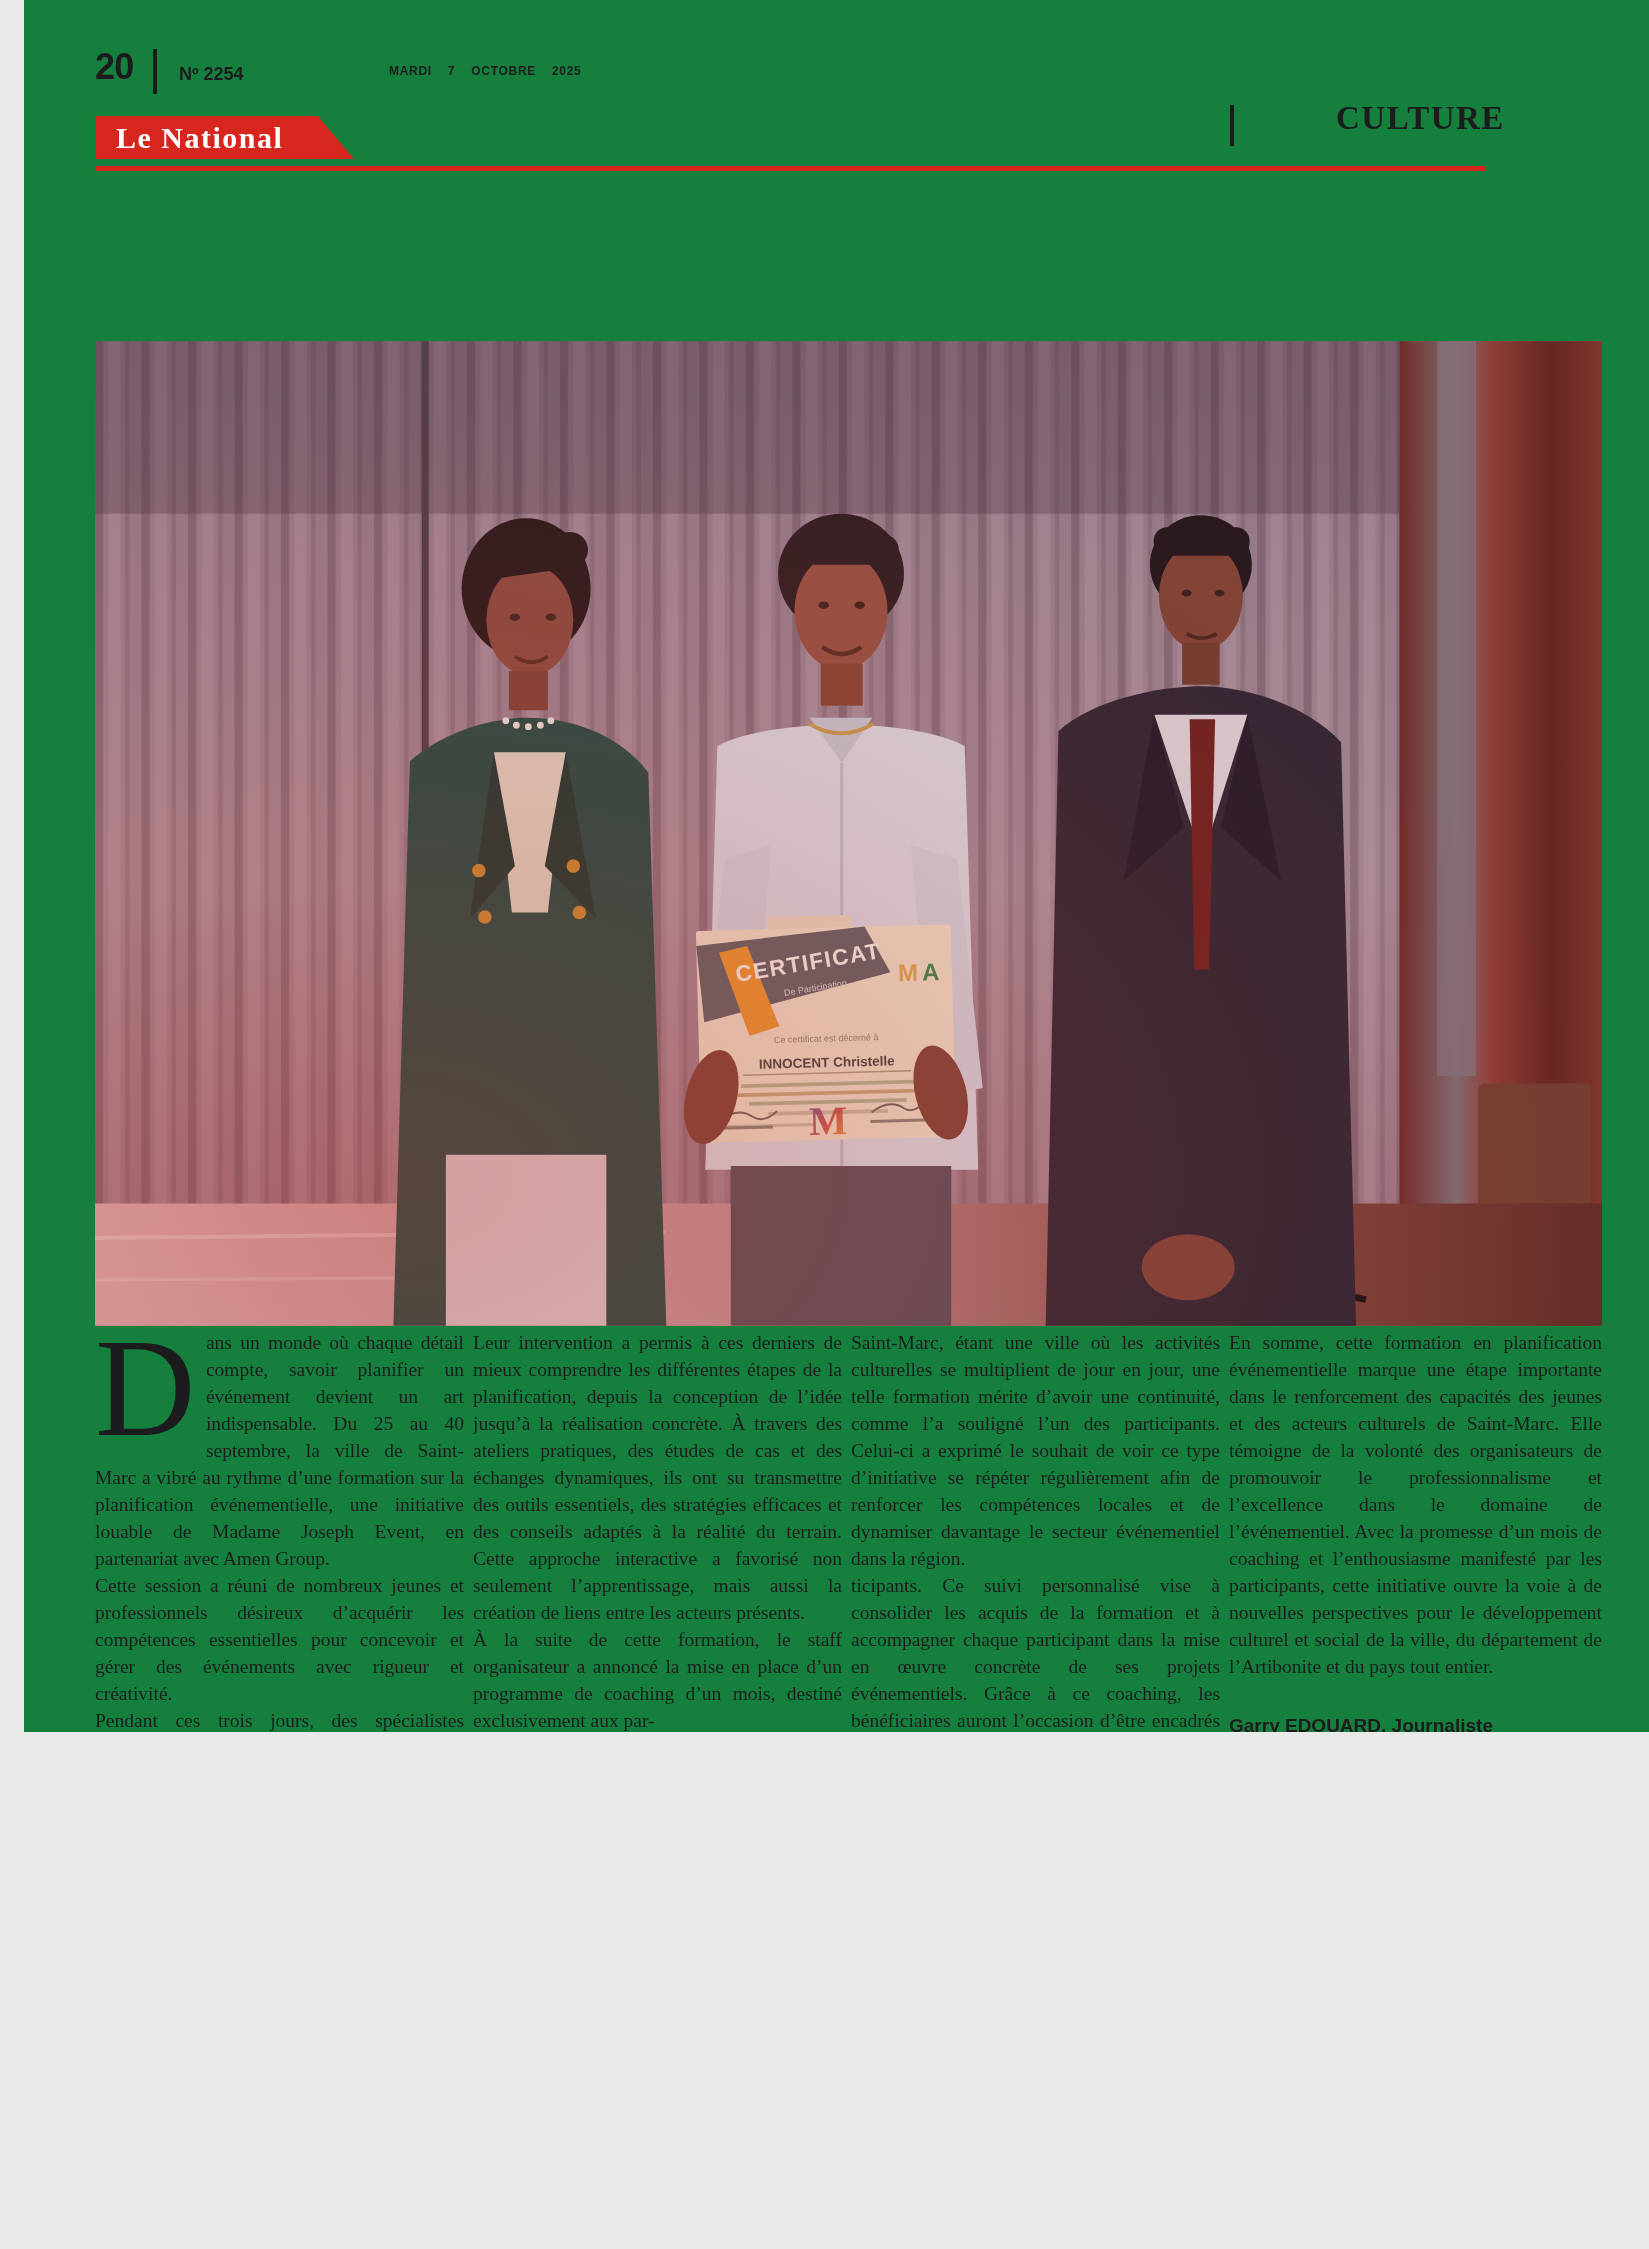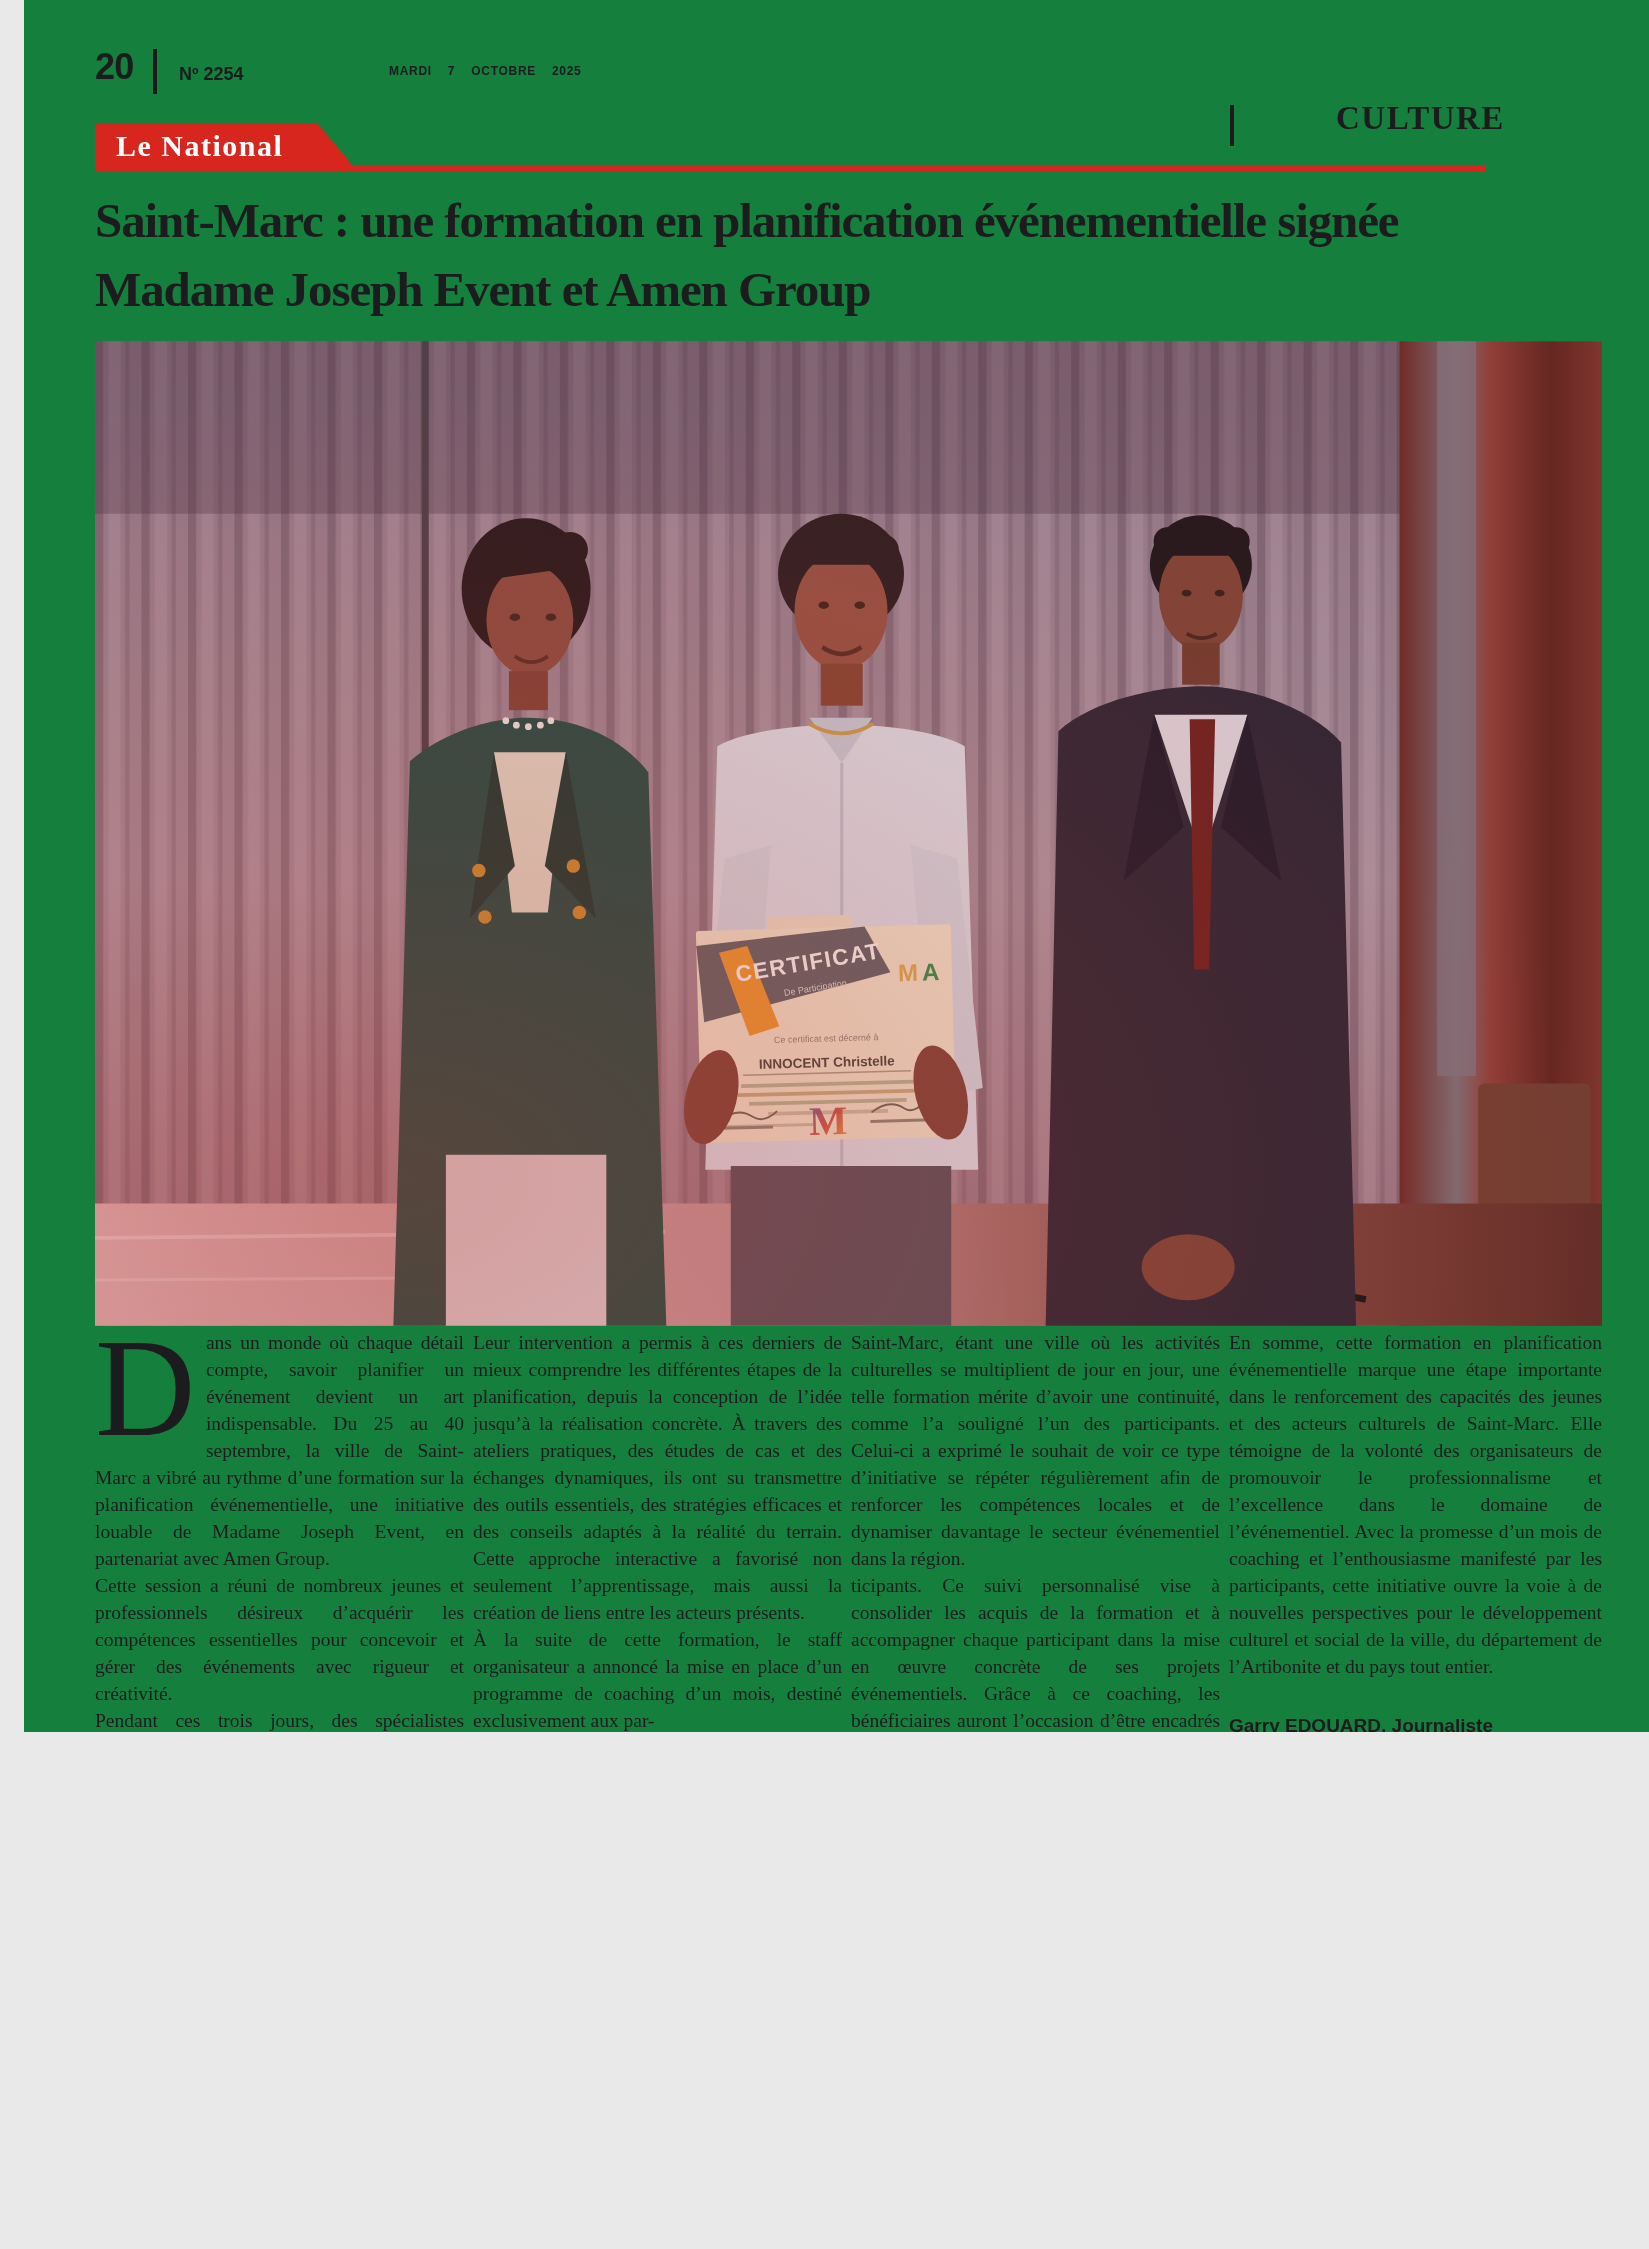--- a/index.html
+++ b/index.html
@@ -9,21 +9,21 @@
   .page-num{position:absolute;left:71px;top:46px;font-family:"Liberation Sans",sans-serif;
             font-weight:bold;font-size:36px;letter-spacing:-0.7px;}
   .hdr-bar{position:absolute;background:#1b1b1b;}
   .issue{position:absolute;left:155px;top:64px;font-family:"Liberation Sans",sans-serif;
          font-weight:bold;font-size:18px;}
   .date{position:absolute;left:365px;top:64px;font-family:"Liberation Sans",sans-serif;
         font-weight:bold;font-size:12px;word-spacing:12px;letter-spacing:0.7px;}
   .section{position:absolute;left:1312px;top:100px;font-weight:bold;font-size:33px;
            letter-spacing:1.5px;}
   
-  .banner{position:absolute;left:71px;top:124px;width:259px;height:43px;background:#d7261e;
+  .banner{position:absolute;left:71px;top:116px;width:259px;height:43px;background:#d7261e;
           clip-path:polygon(0 0,86% 0,100% 100%,0 100%);display:flex;align-items:center;}
   .banner span{color:#fff;font-weight:bold;font-size:30px;padding-left:21px;letter-spacing:1.5px;}
   .red-rule{position:absolute;left:71px;top:166px;width:1390px;height:5.2px;background:#d7261e;}
   
   .headline{position:absolute;left:71px;top:186px;width:1447px;font-weight:bold;font-size:49px;
             line-height:69px;letter-spacing:-1.1px;margin:0;}
   
   .photo{position:absolute;left:71px;top:341px;width:1507px;height:985px;}
   
   .col{position:absolute;top:1329px;width:369px;height:555px;font-size:19.5px;line-height:27px;
@@ -47,21 +47,20 @@
   <div class="issue">Nº 2254</div>
   <div class="date">MARDI  7  OCTOBRE  2025</div>
   <div class="hdr-bar" style="left:1206px;top:105px;width:3.7px;height:41px;"></div>
   <div class="section">CULTURE</div>
 
   <div class="banner">
     <span>Le National</span>
   </div>
   <div class="red-rule"></div>
 
-  <h1 class="headline">Saint-Marc : une formation en planification événementielle signée Madame Joseph Event et Amen Group</h1>
 
   <div class="photo">
     <svg width="1507" height="985" viewBox="0 0 2010 1313">
       <defs>
         <linearGradient id="curtain" x1="0" y1="0" x2="0" y2="1">
           <stop offset="0" stop-color="#8d7584"></stop>
             <stop offset="0.55" stop-color="#a18a96"></stop>
           <stop offset="1" stop-color="#96707c"></stop>
         </linearGradient>
         <pattern id="folds" width="62" height="12" patternUnits="userSpaceOnUse">

